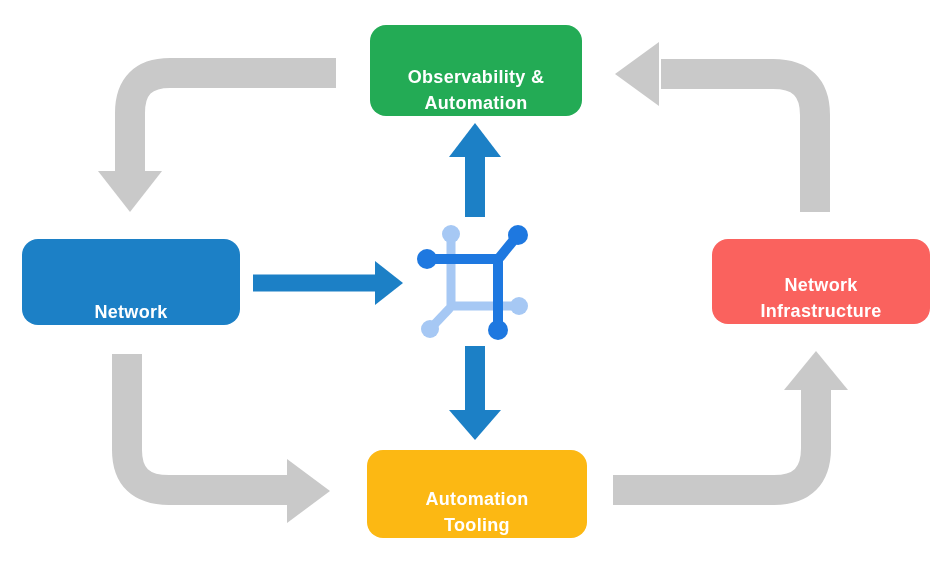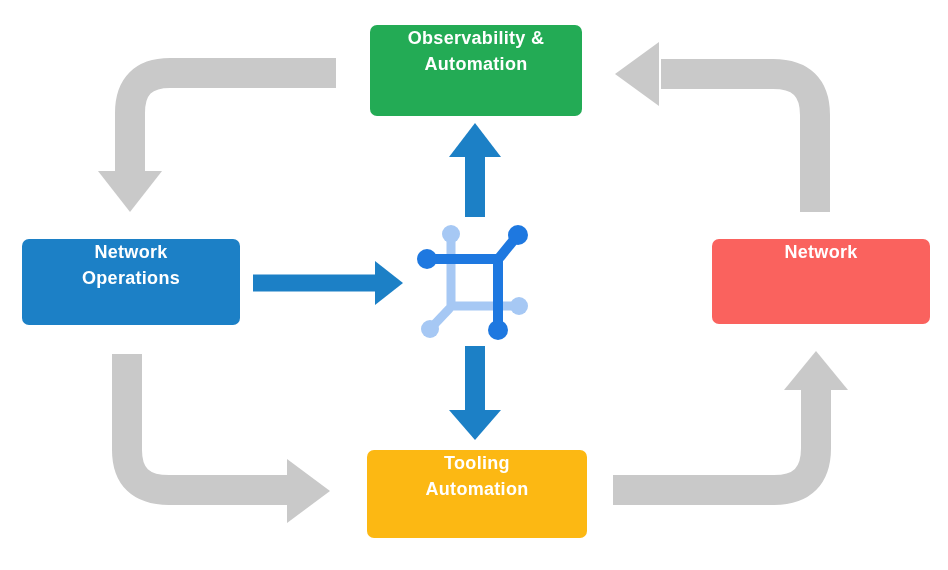--- a/index.html
+++ b/index.html
@@ -10,23 +10,23 @@
     height: 570px;
     overflow: hidden;
   }
   .arrow-layer {
     position: absolute;
     left: 0; top: 0;
     width: 948px; height: 570px;
   }
   .node {
     position: absolute;
-    border-radius: 7px;
+    border-radius: 16px;
     display: flex;
-    align-items: flex-start;
+    align-items: flex-end;
     justify-content: center;
     text-align: center;
     color: #ffffff;
     font-size: 18px;
     font-weight: 700;
     letter-spacing: 0.3px;
     line-height: 1.45;
   }
   .node .label { display: block; }
   .node-observability { left: 370px; top: 25px;  width: 212px; height: 91px; }
@@ -99,30 +99,30 @@
   <div class="node node-observability" style="background: rgb(35, 171, 85);">
     <div>
       <span class="label">Observability &amp;</span>
       <span class="label">Automation</span>
     </div>
   </div>
 
   <div class="node node-operations" style="background: rgb(28, 128, 198);">
     <div>
       <span class="label">Network</span>
-      <span class="label">Operations</span>
     </div>
   </div>
 
   <div class="node node-infrastructure" style="background: rgb(250, 98, 94);">
     <div>
       <span class="label">Network</span>
+      <span class="label">Infrastructure</span>
     </div>
   </div>
 
   <div class="node node-automation" style="background: rgb(252, 184, 19);">
     <div>
+      <span class="label">Automation</span>
       <span class="label">Tooling</span>
-      <span class="label">Automation</span>
     </div>
   </div>
 
 </div>
 
 </body></html>

